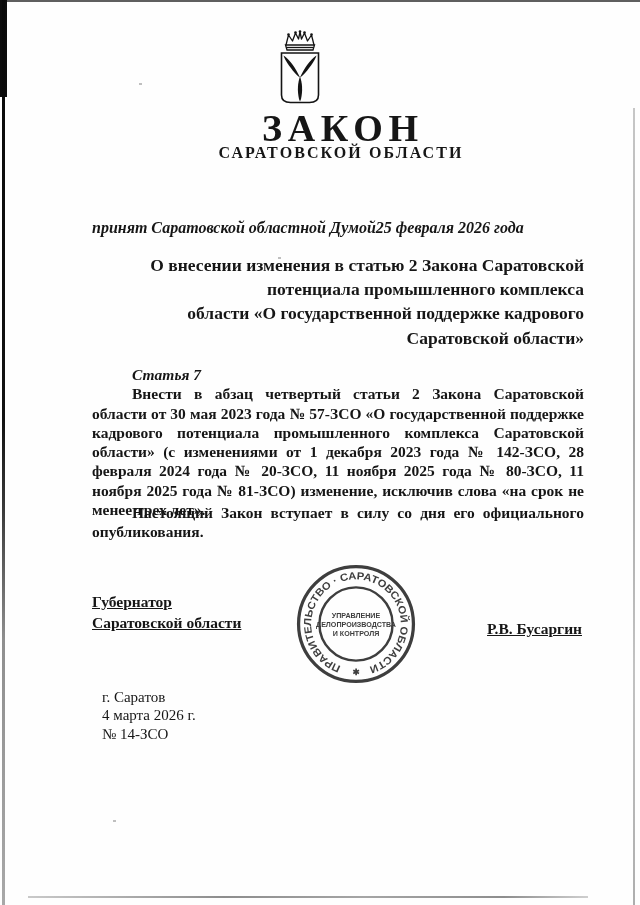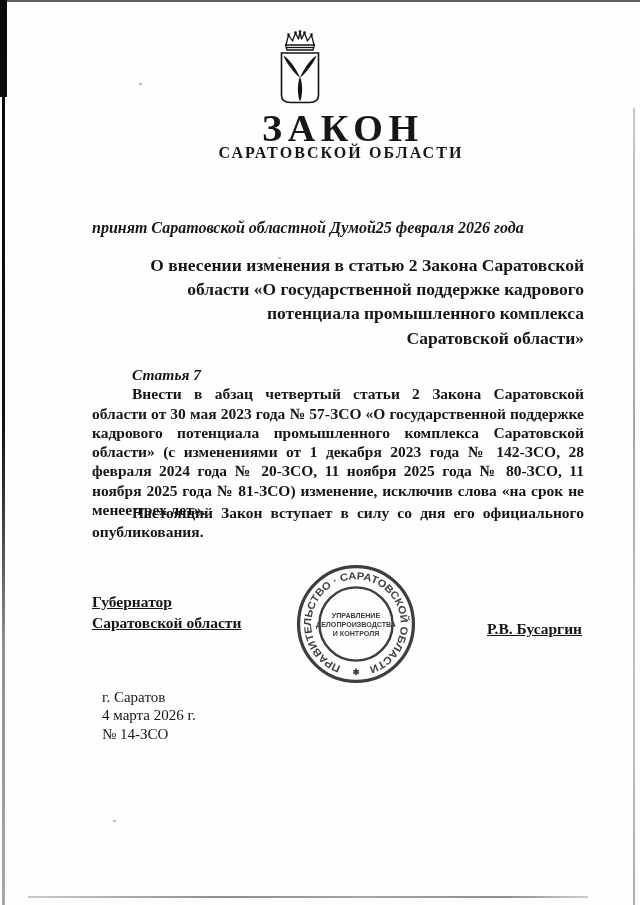--- a/index.html
+++ b/index.html
@@ -105,22 +105,22 @@
     <div class="law-subtitle">САРАТОВСКОЙ ОБЛАСТИ</div>
   </div>
 
   <div class="col adoption" style="position:absolute">
     <span>принят Саратовской областной Думой</span>
     <span>25 февраля 2026 года</span>
   </div>
 
   <div class="col doc-title" style="position:absolute">
     <div>О внесении изменения в статью 2 Закона Саратовской</div>
+    <div>потенциала промышленного комплекса</div>
     <div>области «О государственной поддержке кадрового</div>
-    <div>потенциала промышленного комплекса</div>
     <div>Саратовской области»</div>
   </div>
 
   <div class="col article article-1" style="position:absolute">
     <div class="art-heading">Статья 7</div>
     <div class="art-body">Внести в абзац четвертый статьи 2 Закона Саратовской области от 30 мая 2023 года № 57-ЗСО «О государственной поддержке кадрового потенциала промышленного комплекса Саратовской области» (с изменениями от 1 декабря 2023 года № 142-ЗСО, 28 февраля 2024 года № 20-ЗСО, 11 ноября 2025 года № 80-ЗСО, 11 ноября 2025 года № 81-ЗСО) изменение, исключив слова «на срок не менее трех лет».</div>
   </div>
 
   <div class="col article article-2" style="position:absolute">
     <div class="art-body">Настоящий Закон вступает в силу со дня его официального опубликования.</div>

